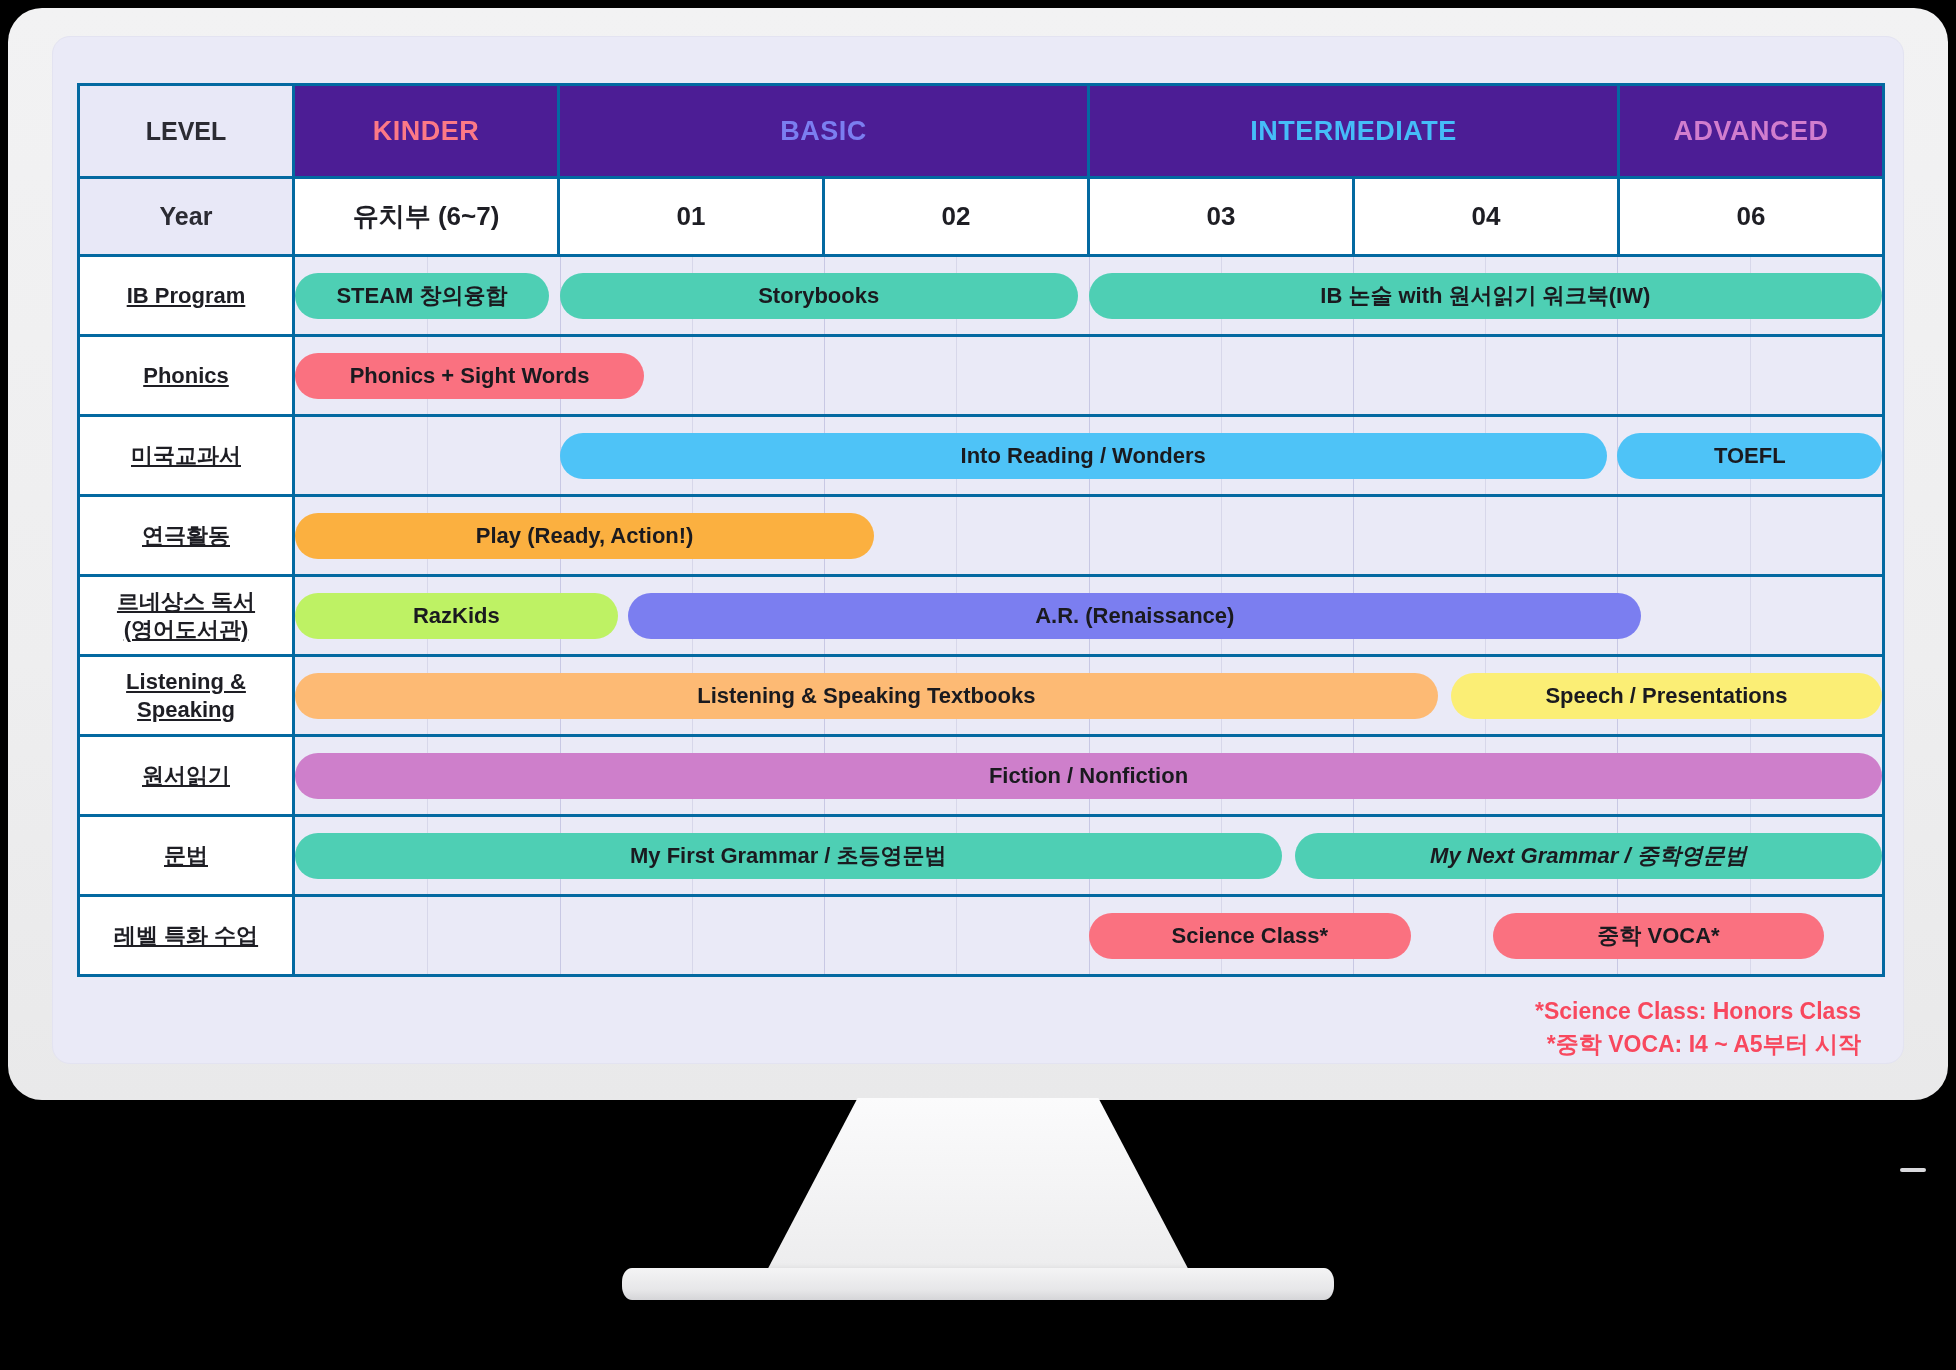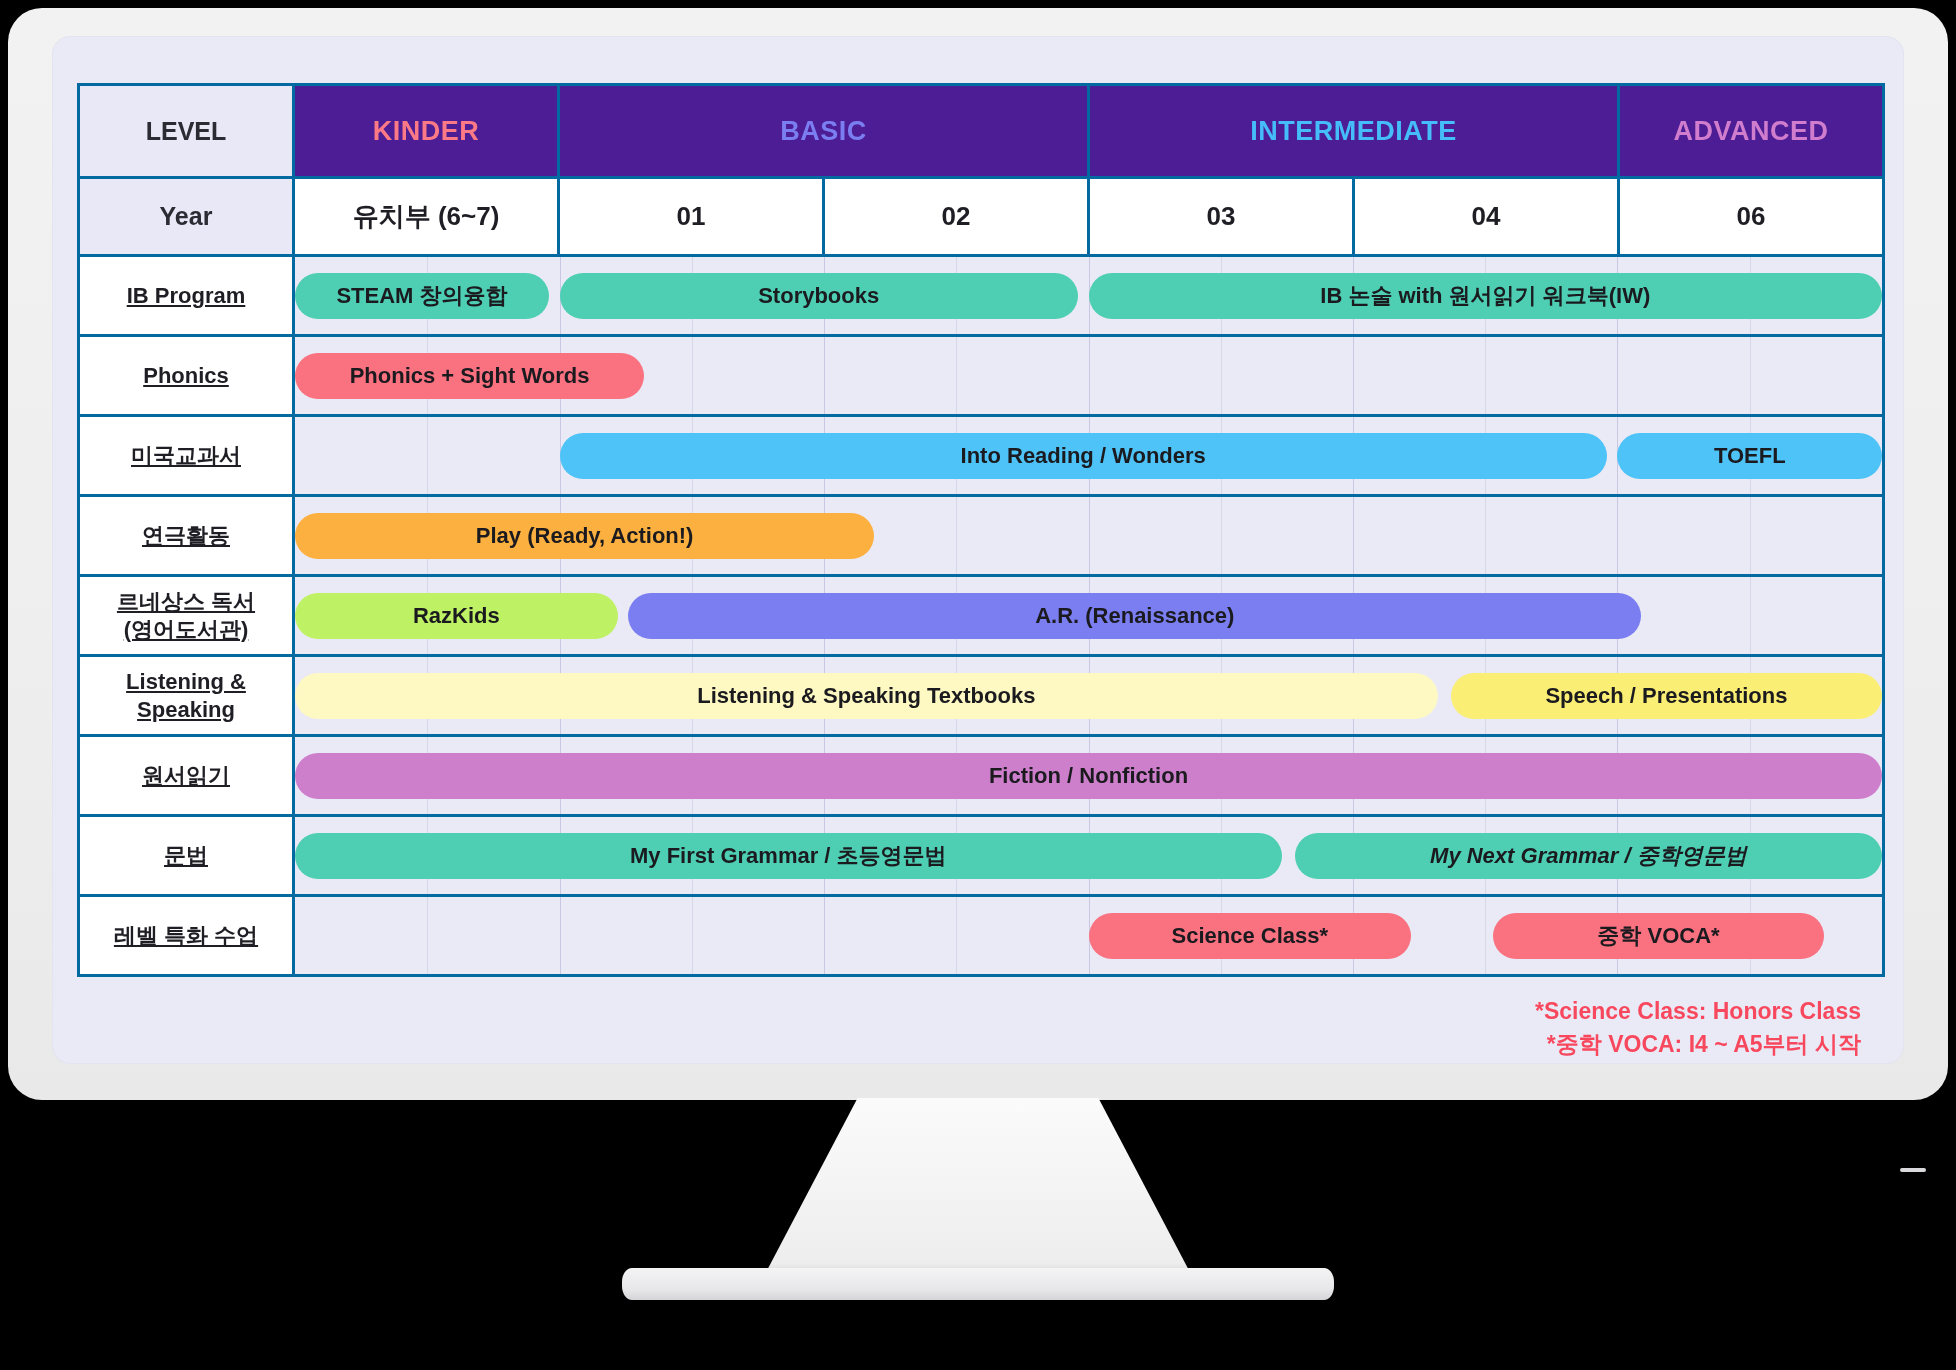--- a/index.html
+++ b/index.html
@@ -323,21 +323,21 @@
                   <div class="majline" style="left: 16.6667%;"></div>
                   <div class="colline" style="left: 25%;"></div>
                   <div class="majline" style="left: 33.3333%;"></div>
                   <div class="colline" style="left: 41.6667%;"></div>
                   <div class="majline" style="left: 50%;"></div>
                   <div class="colline" style="left: 58.3333%;"></div>
                   <div class="majline" style="left: 66.6667%;"></div>
                   <div class="colline" style="left: 75%;"></div>
                   <div class="majline" style="left: 83.3333%;"></div>
                   <div class="colline" style="left: 91.6667%;"></div>
-                  <div class="bar" style="background: #fef9c3; left: 0%; width: 72%;">Listening &amp; Speaking Textbooks</div>
+                  <div class="bar" style="background: #fdba74; left: 0%; width: 72%;">Listening &amp; Speaking Textbooks</div>
                   <div class="bar" style="background: rgb(251, 238, 117); left: 72.8333%; width: 27.1667%;">Speech / Presentations</div>
                 </div>
               </td>
             </tr>
             <tr>
               <td class="row-label">
                 <div>원서읽기</div>
               </td>
               <td class="track-cell" colspan="6">
                 <div class="track">

